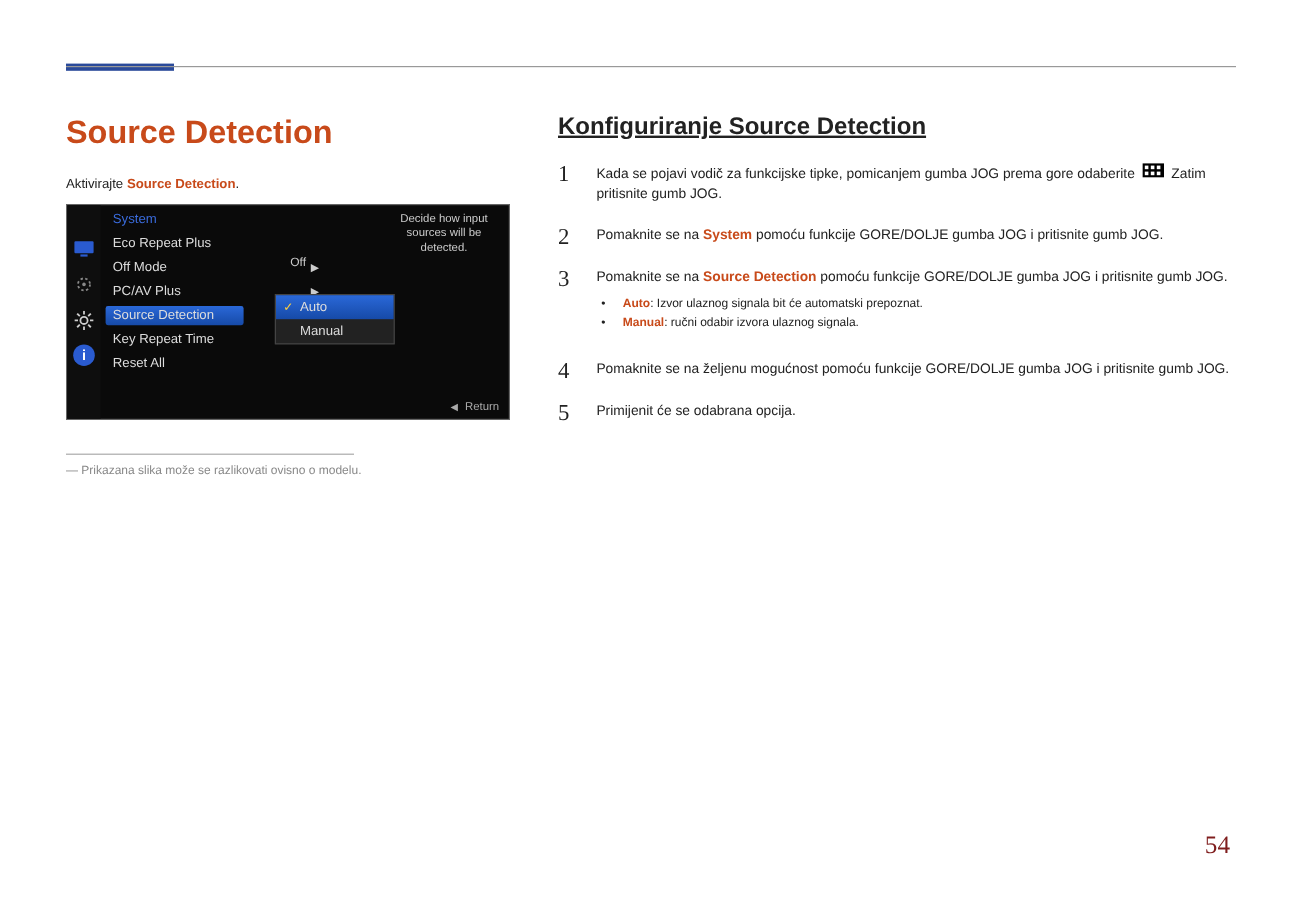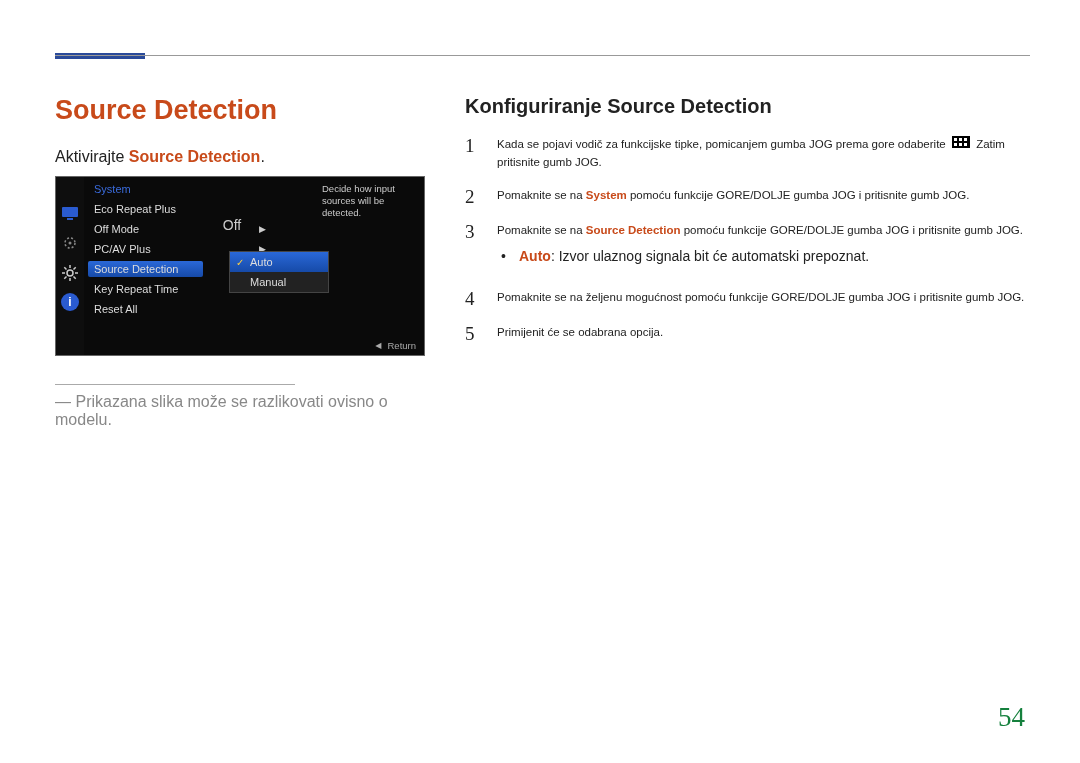--- a/index.html
+++ b/index.html
@@ -42,21 +42,21 @@
   .col-right {
     flex: 1;
   }
   h1.section-title {
     color: #c84a1a;
     font-size: 27px;
     font-weight: 600;
     margin-bottom: 22px;
   }
   .intro {
-    font-size: 16px;
+    font-size: 11px;
     margin-bottom: 10px;
   }
   .intro .hl { color: #c84a1a; font-weight: 600; }
 
   
   .osd {
     width: 370px;
     height: 180px;
     background: #0a0a0a;
     border: 1px solid #666;
@@ -97,21 +97,21 @@
   .osd-list {
     padding-left: 10px;
   }
   .osd-row {
     display: flex;
     align-items: center;
     height: 20px;
     font-size: 11px;
   }
   .osd-row .label { width: 115px; }
-  .osd-row .value { width: 50px; text-align: center; padding-right: 4px; color:#ccc; font-size:14px;margin-top:32px; }
+  .osd-row .value { width: 50px; text-align: right; padding-right: 4px; color:#ccc; font-size:10px;margin-top:32px; }
   .osd-row .chev  { width: 12px; color:#ccc; font-size:9px; }
   .osd-row.selected .label-box {
     background: linear-gradient(#2a68d8, #164aa8);
     border-radius: 2px;
     padding: 2px 6px;
     margin-left: -6px;
     width: 115px;
   }
   .osd-submenu {
     position: absolute;
@@ -131,51 +131,52 @@
     background: linear-gradient(#2a68d8, #164aa8);
   }
   .osd-sub-row .check { color: #ffd040; font-size: 10px; width: 10px; }
   .osd-tooltip {
     position: absolute;
     right: 6px; top: 6px;
     width: 96px;
     font-size: 9.5px;
     line-height: 1.25;
     color: #ccc;
-    text-align: left;
+    text-align: center;
   }
   .osd-footer {
     position: absolute;
     right: 8px; bottom: 4px;
     font-size: 9.5px;
     color: #aaa;
     display: flex; align-items: center; gap: 6px;
   }
   .osd-footer .tri { font-size: 8px; }
 
   .footnote-rule {
     border-top: 1px solid #aaa;
     width: 240px;
     margin-bottom: 8px;
   }
   .footnote {
-    font-size: 16px;
+    font-size: 10px;
     color: #888;
   }
   .footnote::before {
     content: "― ";
     color: #888;
   }
 
   
   h2.config-title {
     font-size: 20px;
     font-weight: 600;
     margin-bottom: 18px;
     color: #222;
+    text-decoration: underline;
   }
   .steps { }
   .step {
     display: flex;
     gap: 14px;
     margin-bottom: 16px;
     font-size: 11.5px;
     line-height: 1.5;
   }
   .step-num {
@@ -193,35 +194,35 @@
     display: inline-block;
     vertical-align: middle;
     margin: 0 3px;
   }
   .bullets {
     margin: 6px 0 6px 0;
   }
   .bullet {
     display: flex;
     gap: 10px;
-    font-size: 14px;
+    font-size: 10px;
     line-height: 1.6;
   }
   .bullet::before {
     content: "•";
     width: 8px;
     margin-left: 4px;
   }
 
   .page-number {
     position: absolute;
     right: 55px;
-    bottom: 30px;
-    font-size: 27px;
-    color: #15803d;
+    bottom: 46px;
+    font-size: 21px;
+    color: #7f1d1d;
     font-family: Georgia, serif;
   }
 </style>
 </head>
 <body>
 
 <div class="page">
   <div class="top-rule">
     <div class="accent"></div>
     <div class="line"></div>
@@ -349,20 +350,23 @@
         </div>
 
         <div class="step">
           <div class="step-num">3</div>
           <div class="step-body">
             <span>Pomaknite se na </span><span class="hl">Source Detection</span><span> pomoću funkcije GORE/DOLJE gumba JOG i pritisnite gumb JOG.</span>
             <div class="bullets">
               <div class="bullet">
                 <span><span class="hl">Auto</span><span>: Izvor ulaznog signala bit će automatski prepoznat.</span></span>
               </div>
+              <div class="bullet">
+                <span><span class="hl">Manual</span><span>: ručni odabir izvora ulaznog signala.</span></span>
+              </div>
             </div>
           </div>
         </div>
 
         <div class="step">
           <div class="step-num">4</div>
           <div class="step-body">Pomaknite se na željenu mogućnost pomoću funkcije GORE/DOLJE gumba JOG i pritisnite gumb JOG.</div>
         </div>
 
         <div class="step">

